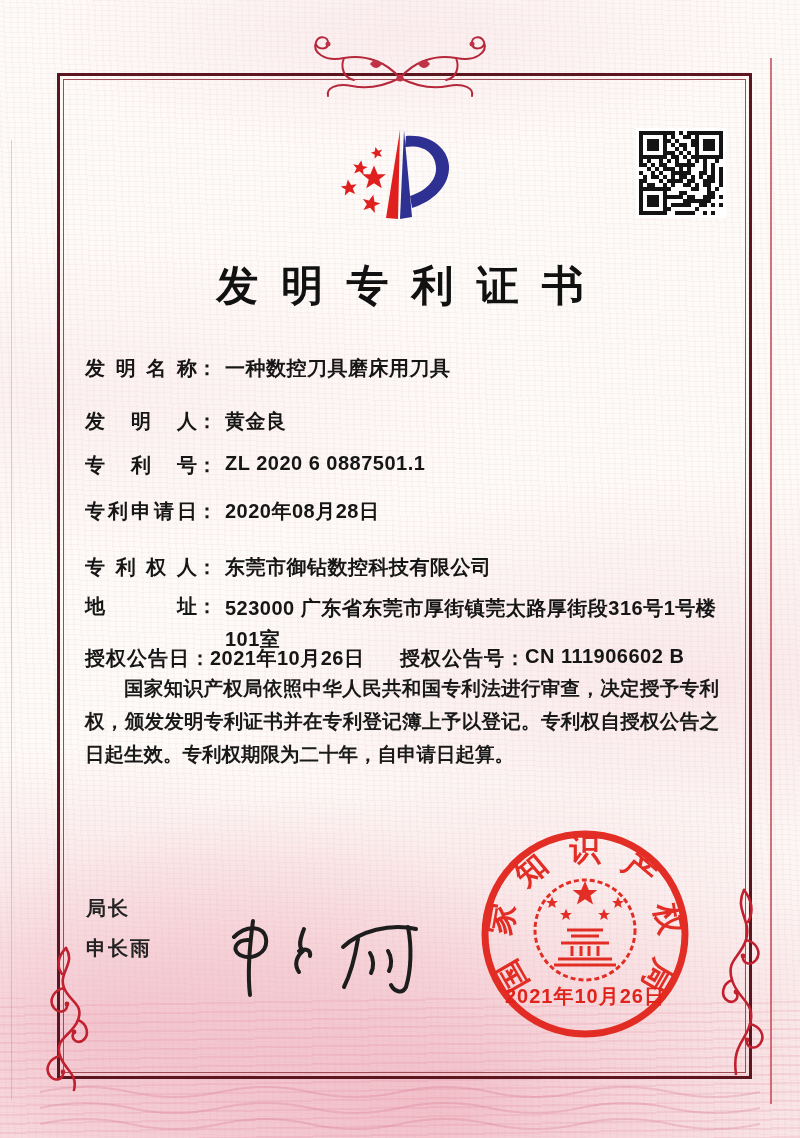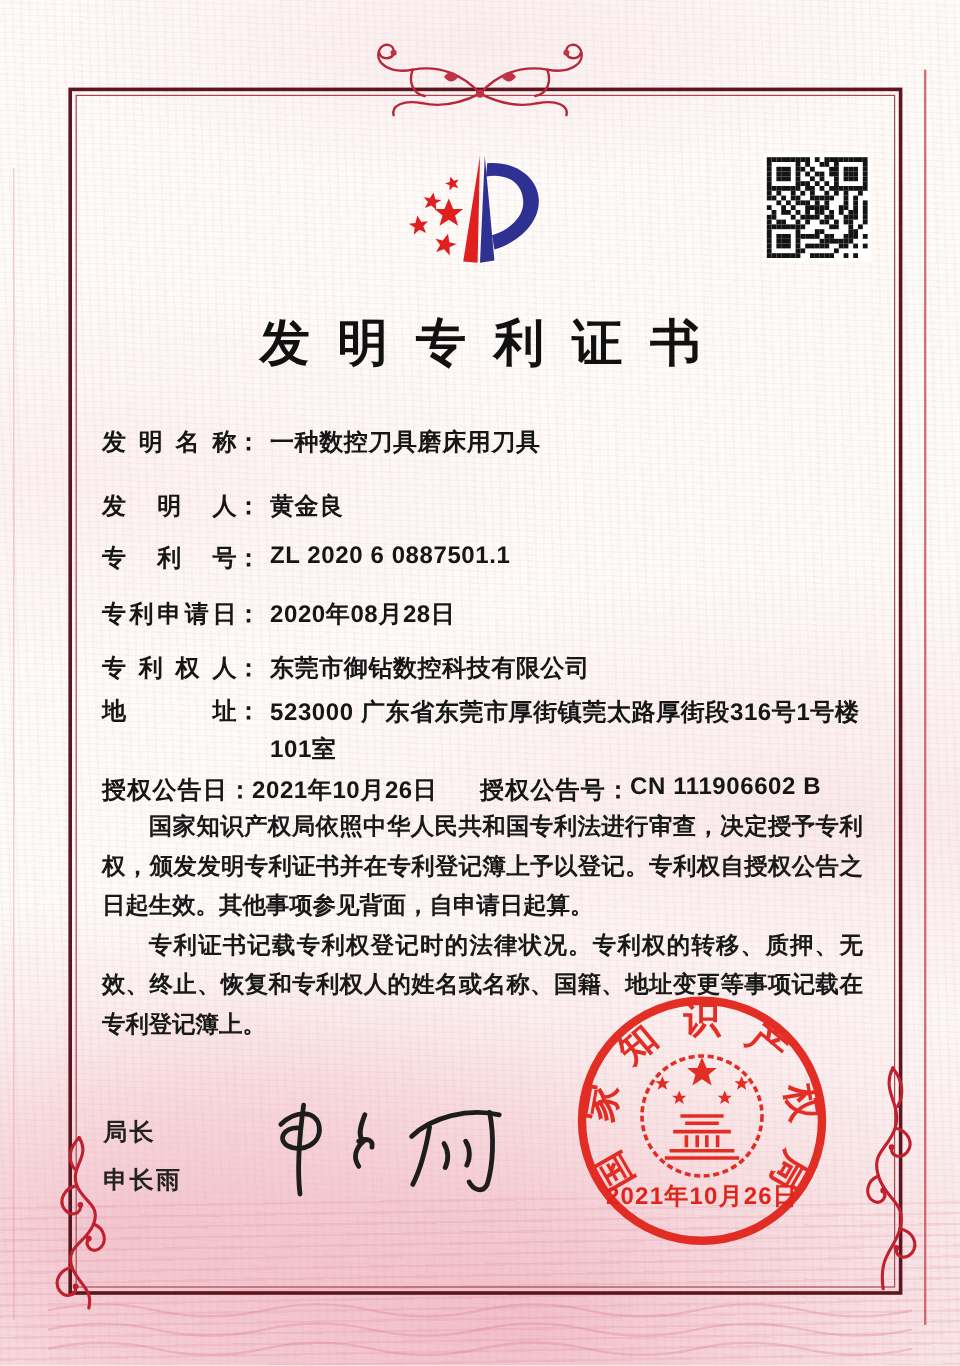--- a/index.html
+++ b/index.html
@@ -41,21 +41,21 @@
   .fcolon{display:inline-block;margin-right:8px;vertical-align:top;}
   .fvalue{display:inline-block;vertical-align:top;letter-spacing:.5px;}
   .fvalue.wrap{white-space:normal;width:520px;line-height:31px;}
   .grow{position:absolute;font-size:20px;font-weight:bold;color:#161616;white-space:nowrap;}
   .glabel{letter-spacing:1px;}
 
   .paras{position:absolute;left:85px;top:672px;width:634px;z-index:2;color:#191919;
       font-family:"DejaVu Serif","Liberation Serif",serif;font-size:19.5px;line-height:33px;text-align:justify;}
   .paras p{margin:0;text-indent:2em;font-weight:600;}
 
-  .signer{position:absolute;left:86px;top:924px;z-index:2;font-size:20px;font-weight:bold;color:#222;line-height:40px;letter-spacing:2px;}
+  .signer{position:absolute;left:86px;top:888px;z-index:2;font-size:20px;font-weight:bold;color:#222;line-height:40px;letter-spacing:2px;}
   .signature{position:absolute;left:200px;top:895px;z-index:2;}
 
   .seal{position:absolute;left:478px;top:826px;z-index:3;opacity:.95;}
   .seal-date{position:absolute;left:495px;top:983px;width:180px;z-index:4;text-align:center;
       font-size:20px;font-weight:bold;color:#e1241b;letter-spacing:1px;white-space:nowrap;}
 
   .page-footer{position:absolute;left:57px;top:1036px;width:640px;z-index:2;text-align:center;
       font-size:19px;font-weight:bold;color:#1d1d1d;letter-spacing:2px;font-family:"Liberation Serif","DejaVu Serif",serif;}
   .back-note{position:absolute;left:300px;top:1092px;z-index:2;font-size:18px;font-weight:600;color:#222;
       letter-spacing:3px;font-family:"DejaVu Serif","Liberation Serif",serif;font-style:italic;}
@@ -371,37 +371,36 @@
     </div>
     <div class="frow" style="top:58px">
       <span class="flabel">发明人</span><span class="fcolon">：</span><span class="fvalue">黄金良</span>
     </div>
     <div class="frow" style="top:102px">
       <span class="flabel">专利号</span><span class="fcolon">：</span><span class="fvalue">ZL 2020 6 0887501.1</span>
     </div>
     <div class="frow" style="top:148px">
       <span class="flabel">专利申请日</span><span class="fcolon">：</span><span class="fvalue">2020年08月28日</span>
     </div>
-    <div class="frow" style="top:193px">
+    <div class="frow" style="top:204px">
       <span class="flabel">专利权人</span><span class="fcolon">：</span><span class="fvalue">东莞市御钻数控科技有限公司</span>
     </div>
-    <div class="frow" style="top:229px">
+    <div class="frow" style="top:243px">
       <span class="flabel">地址</span><span class="fcolon">：</span><span class="fvalue wrap">523000 广东省东莞市厚街镇莞太路厚街段316号1号楼101室</span>
     </div>
     <div class="grow" style="top:295px;left:0">
       <span class="glabel">授权公告日</span><span>：</span><span class="fvalue">2021年10月26日</span>
     </div>
     <div class="grow" style="top:295px;left:315px">
       <span class="glabel">授权公告号</span><span>：</span><span class="fvalue">CN 111906602 B</span>
     </div>
   </div>
 
   <div class="paras">
-    <p>国家知识产权局依照中华人民共和国专利法进行审查，决定授予专利权，颁发发明专利证书并在专利登记簿上予以登记。专利权自授权公告之日起生效。其他事项参见背面，自申请日起算。</p>
-    <p>专利证书记载专利权登记时的法律状况。专利权的转移、质押、无效、终止、恢复和专利权人的姓名或名称、国籍、地址变更等事项记载在专利登记簿上。</p>
+    <p>国家知识产权局依照中华人民共和国专利法进行审查，决定授予专利权，颁发发明专利证书并在专利登记簿上予以登记。专利权自授权公告之日起生效。专利权期限为二十年，自申请日起算。</p>
   </div>
 
   <div class="signer">
     <div>局长</div>
     <div>申长雨</div>
   </div>
 
   <svg class="signature" width="240" height="115" viewBox="0 0 240 115">
     <g fill="none" stroke="#1d1d1d" stroke-width="4" stroke-linecap="round" stroke-linejoin="round">
       <path d="M53,26 C50,48 47,75 50,100"></path>

